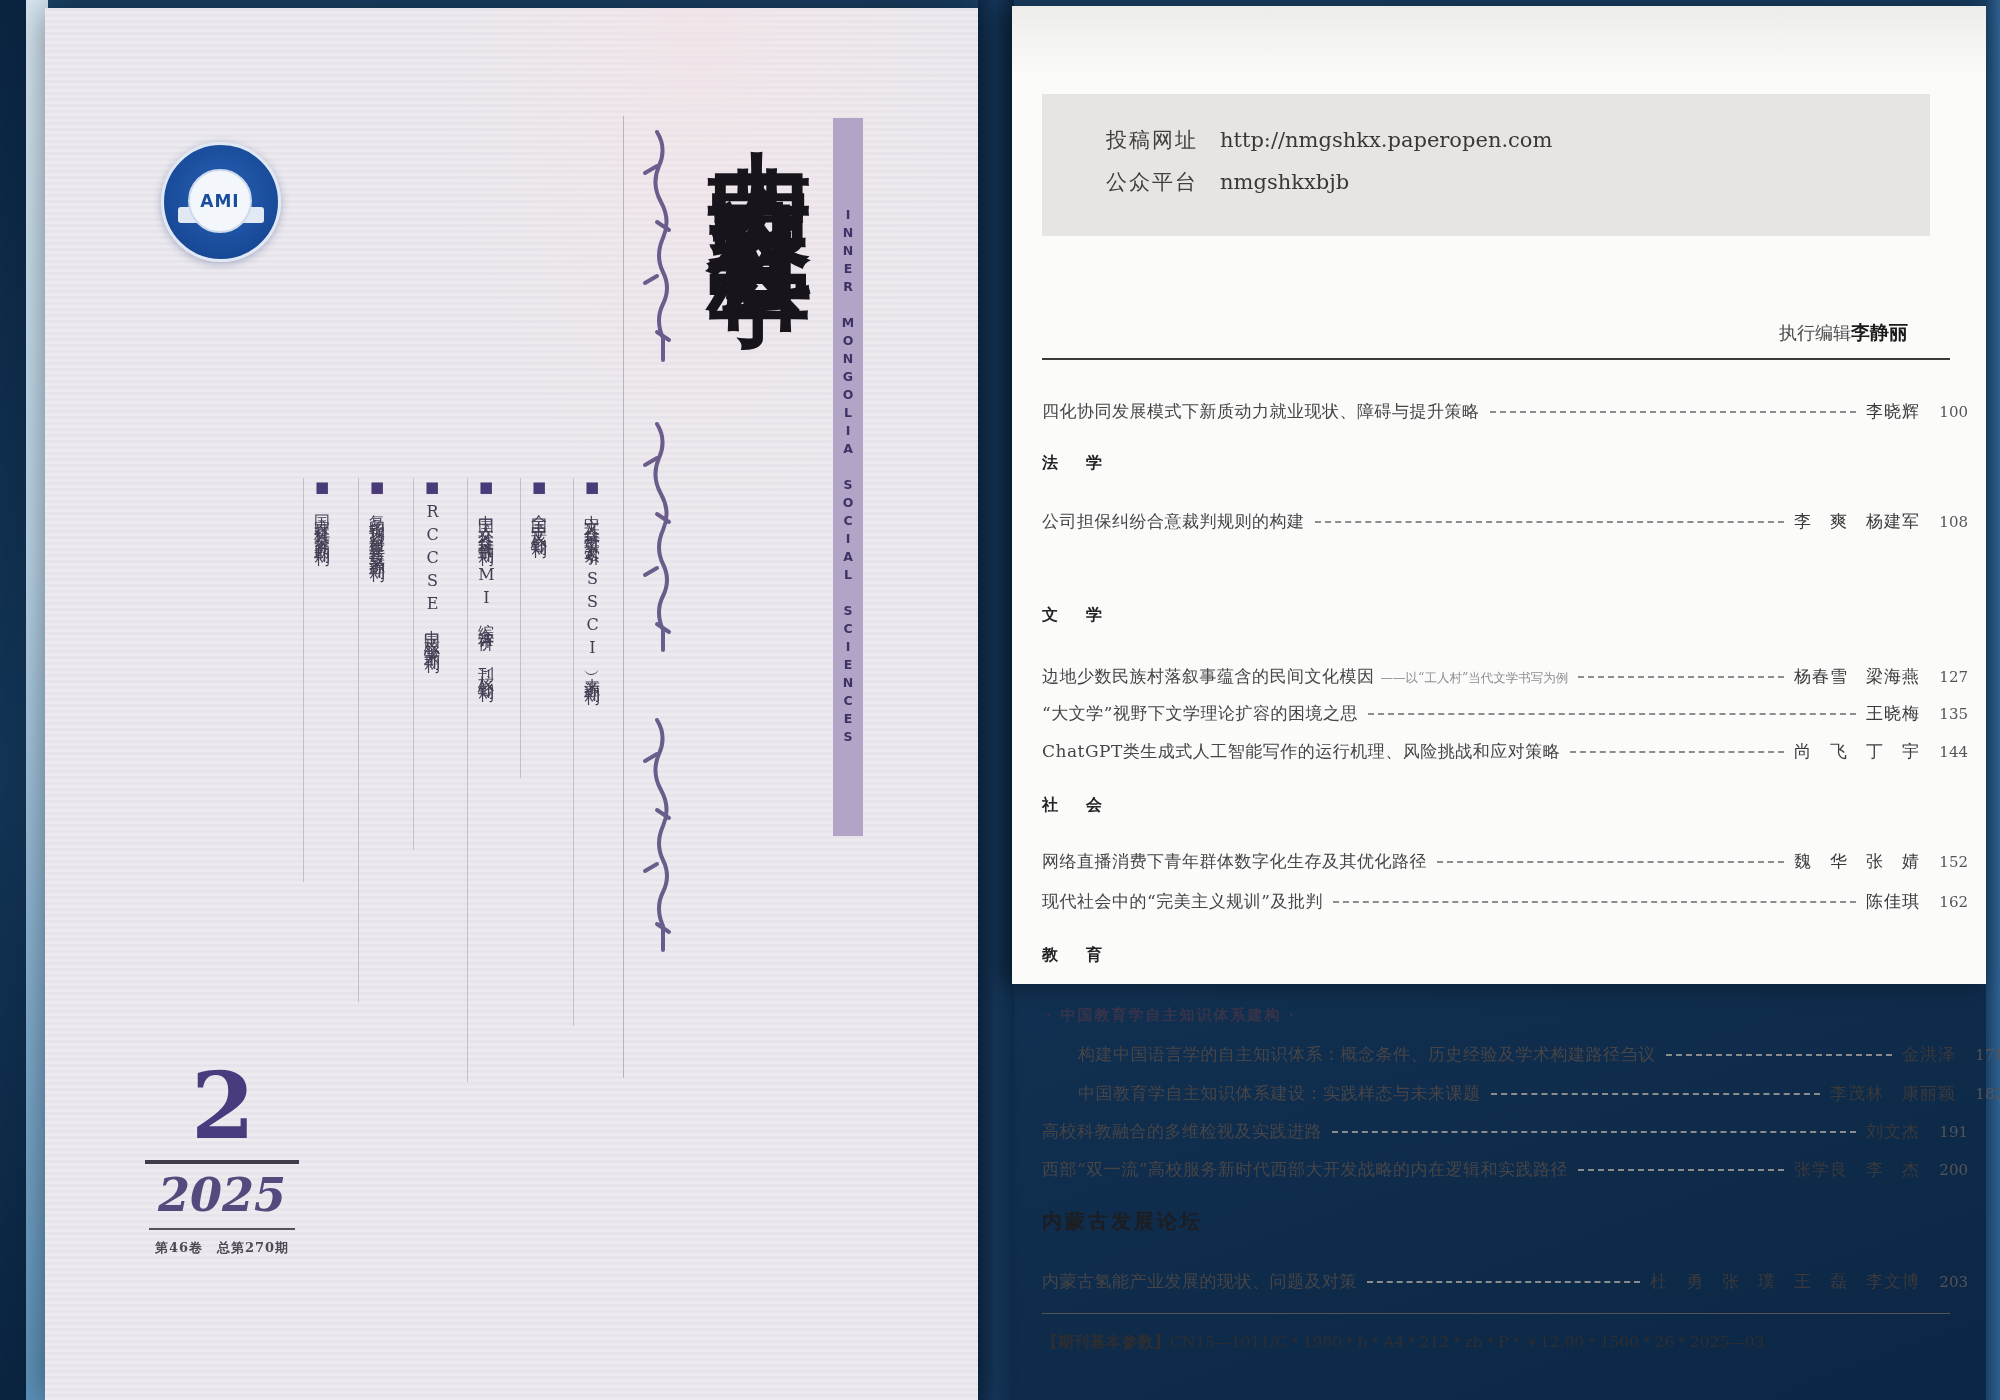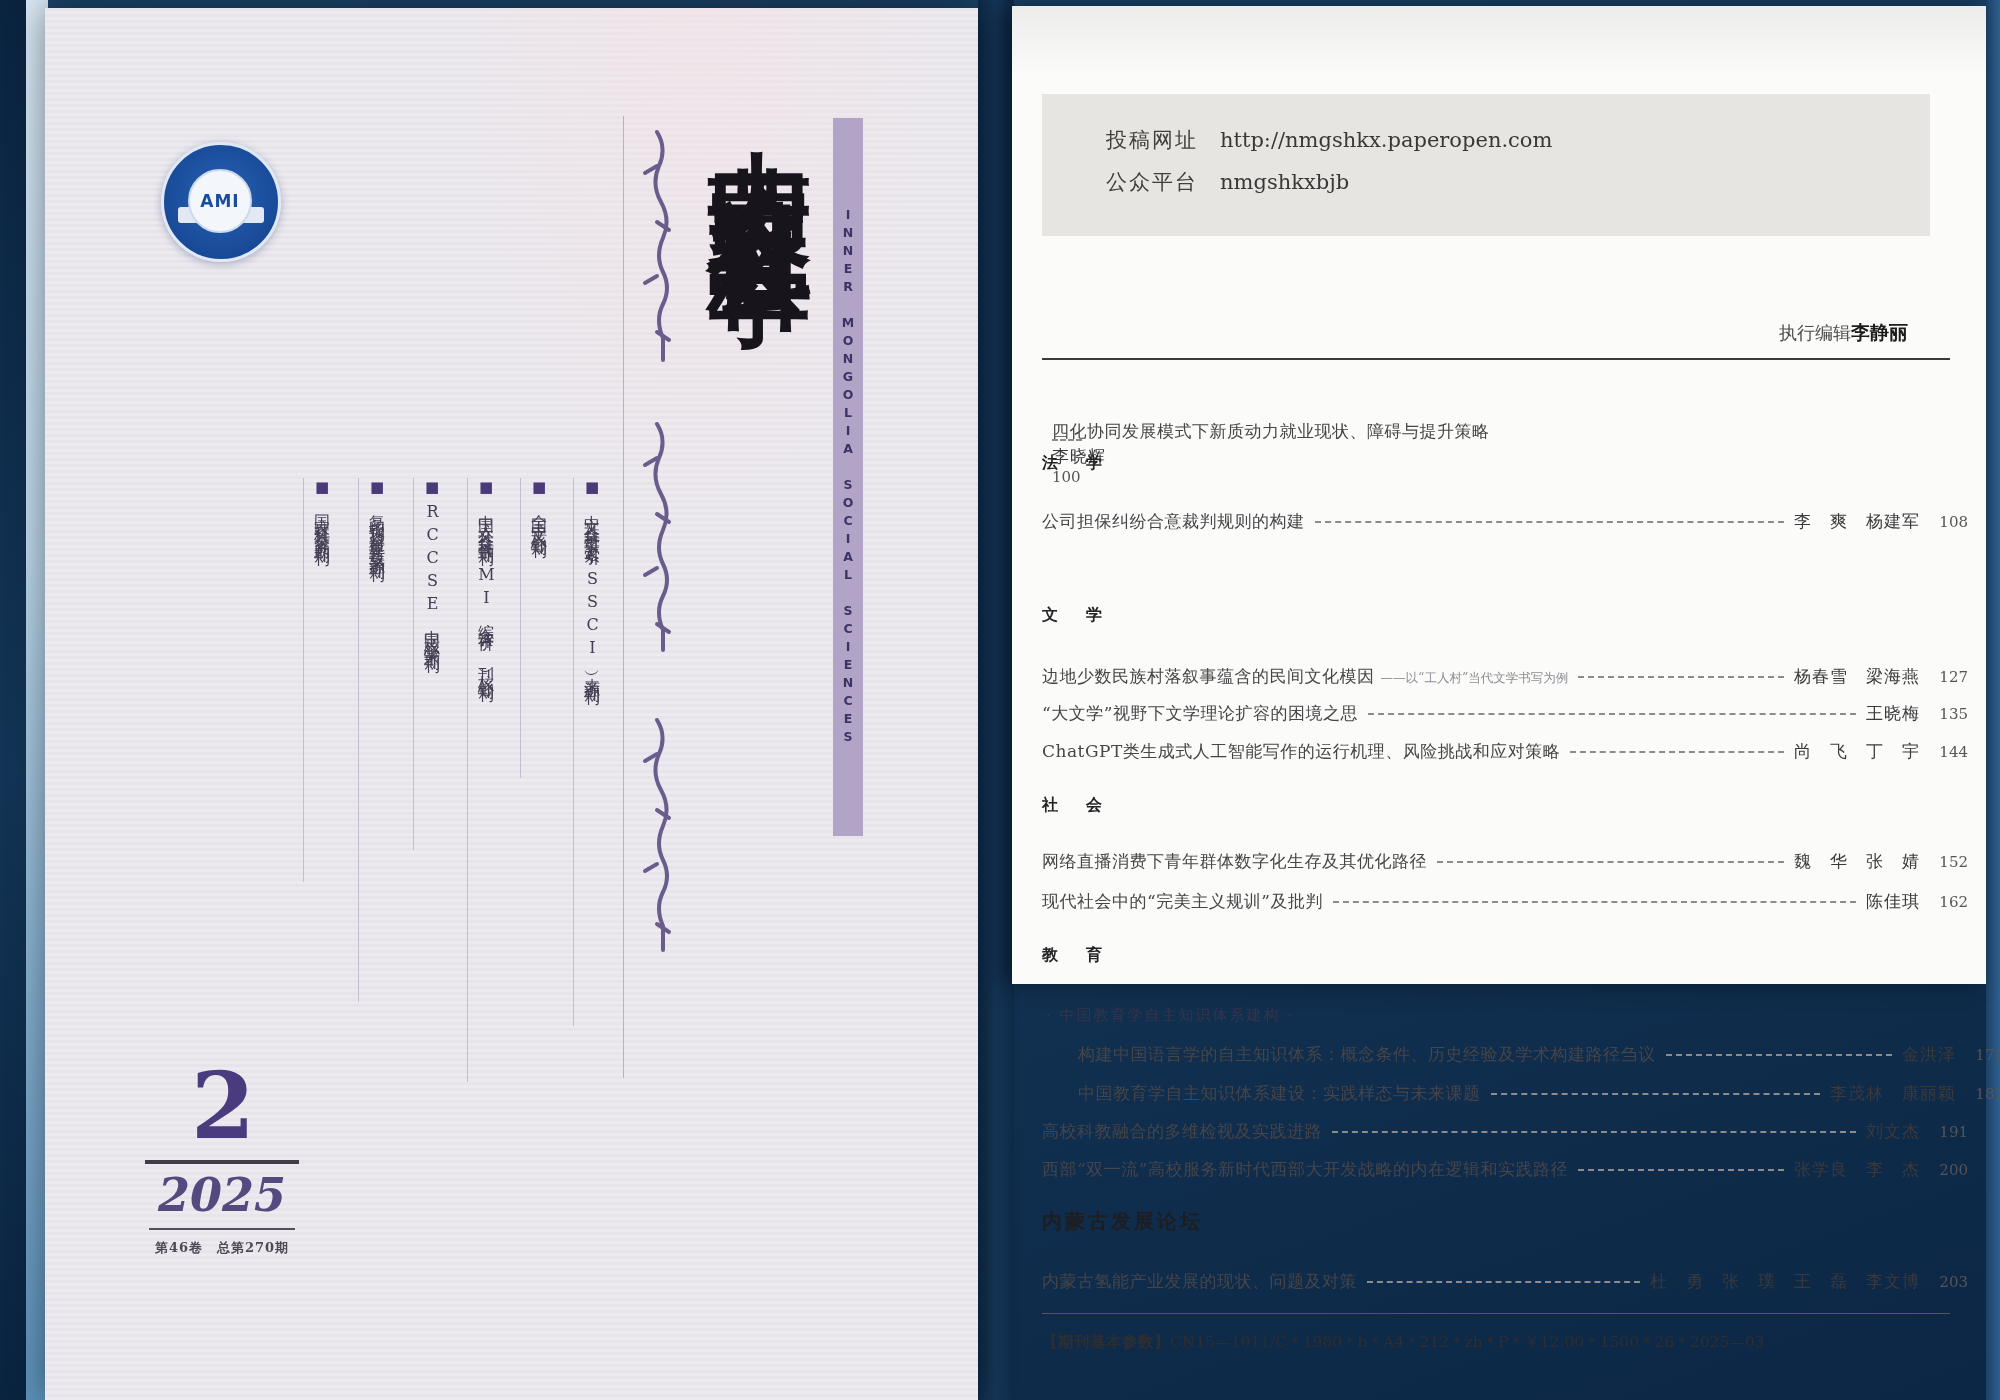--- a/index.html
+++ b/index.html
@@ -86,27 +86,27 @@
   .toc-row{position:absolute;left:30px;width:926px;display:flex;align-items:baseline;
         font-size:17px;color:#474547;white-space:nowrap;}
   .toc-row .t{flex:0 0 auto;letter-spacing:.5px;}
   .toc-row .sub{flex:0 0 auto;font-size:12.5px;color:#8e8c94;margin-left:6px;}
   .toc-row .leader{flex:1 1 auto;border-bottom:2px dashed #8c8b8d;margin:0 10px;transform:translateY(-4px);min-width:30px;}
   .toc-row .au{flex:0 0 auto;white-space:pre;color:#3b393b;margin-right:14px;letter-spacing:1px;}
   .toc-row .pg{flex:0 0 34px;text-align:right;font-size:15px;color:#565457;}
   .indent{padding-left:36px;}
 
   .toc-header{position:absolute;left:30px;font-size:16px;font-weight:bold;color:#242325;letter-spacing:6px;}
-  .toc-subheader{position:absolute;left:34px;font-size:15px;font-weight:normal;color:#37344a;letter-spacing:2px;}
+  .toc-subheader{position:absolute;left:34px;font-size:15px;font-weight:bold;color:#37344a;letter-spacing:2px;}
   .forum-header{position:absolute;left:30px;font-size:20px;font-weight:bold;color:#1e1d1f;letter-spacing:3px;}
 
   .params{position:absolute;left:30px;top:1326px;width:920px;font-size:15.5px;color:#2f2e30;white-space:nowrap;}
   .params .plbl{font-weight:bold;letter-spacing:.5px;}
 
-  .r0{top:414px;flex-direction:column;} .rh1{top:447px;} .r1{top:504px;} .r2{top:546px;}
+  .r0{top:394px;} .rh1{top:447px;} .r1{top:504px;} .r2{top:546px;}
   .rh2{top:599px;} .r3{top:659px;} .r4{top:696px;} .r5{top:734px;}
   .rh3{top:789px;} .r6{top:844px;} .r7{top:884px;}
   .rh4{top:939px;} .rsub{top:1000px;}
   .r8{top:1037px;} .r9{top:1076px;} .r10{top:1114px;} .r11{top:1152px;}
   .rh5{top:1202px;} .r12{top:1264px;}
 </style>
 </head>
 <body>
 
 <div class="stage">

